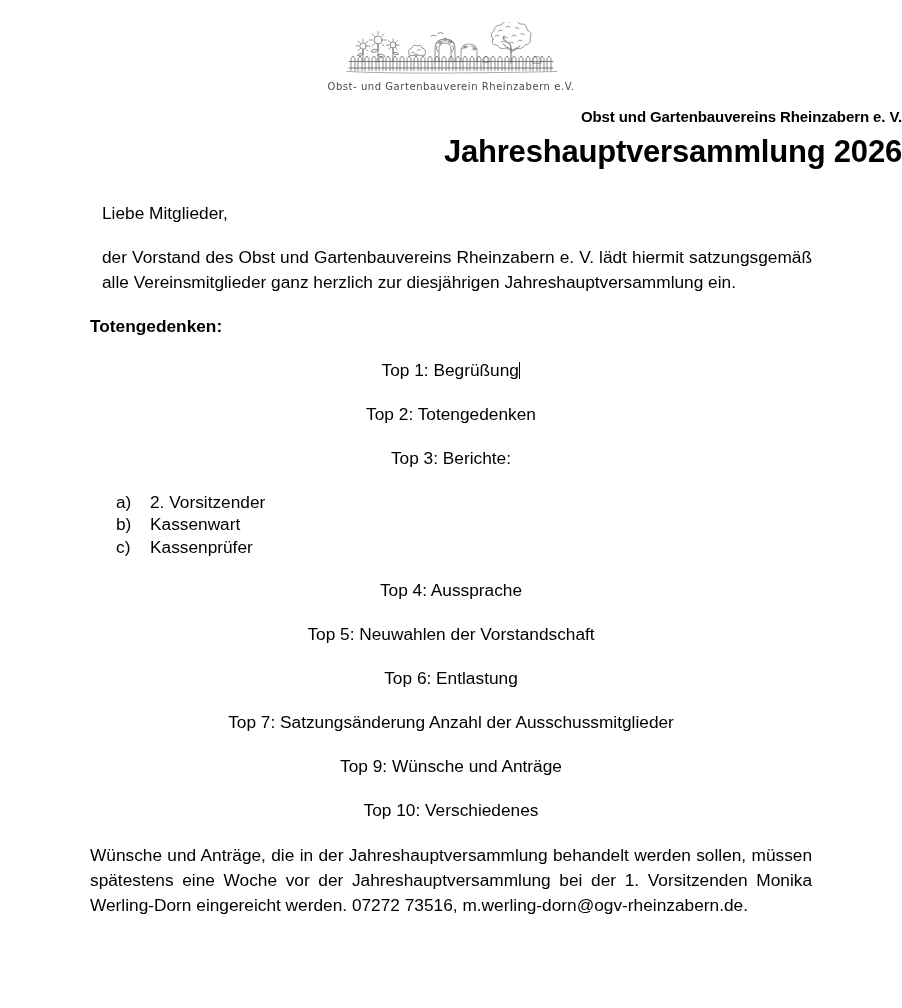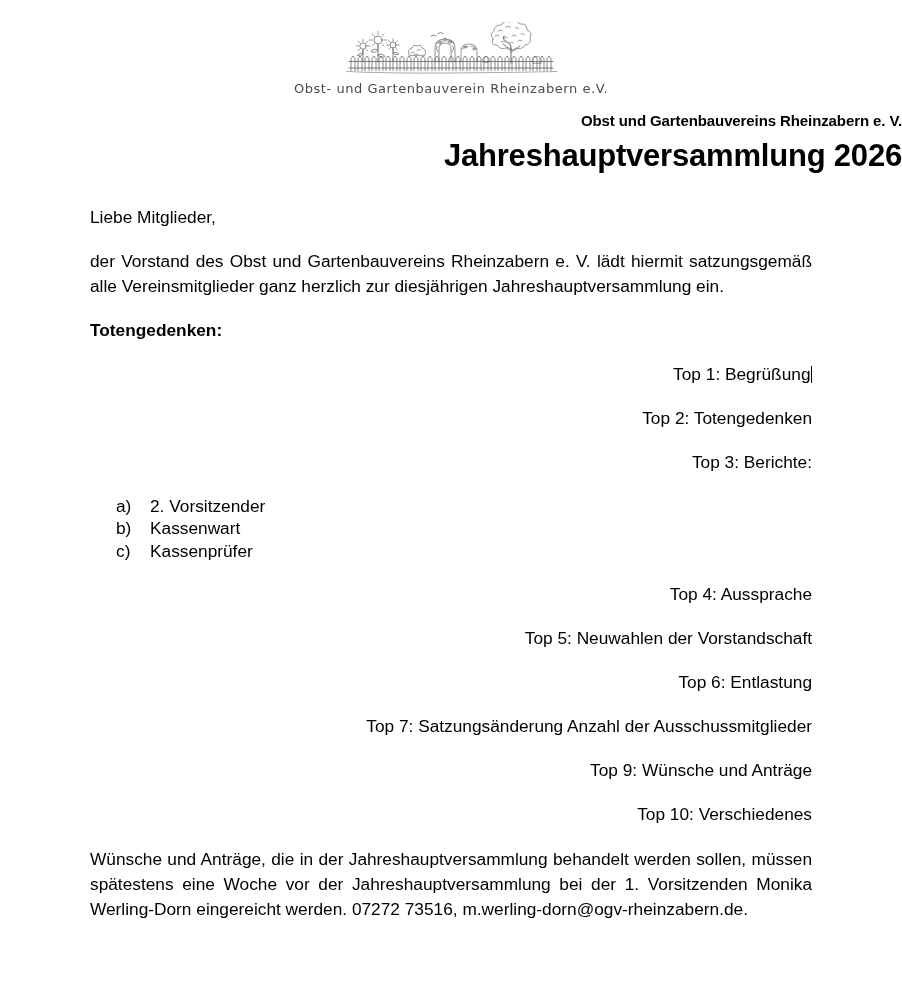--- a/index.html
+++ b/index.html
@@ -35,21 +35,21 @@
     padding-top: 22px;
   }
   .logo-art {
     width: 216px;
     height: 58px;
     display: block;
   }
   .logo-caption {
     margin-top: 1px;
     font-family: "DejaVu Sans", sans-serif;
-    font-size: 13px;
+    font-size: 10px;
     letter-spacing: 0.55px;
     color: #4a4a50;
     white-space: nowrap;
   }
 
   
   .heading-org {
     text-align: right;
     font-size: 15px;
     font-weight: bold;
@@ -67,40 +67,40 @@
   
   .content {
     margin: 0 auto;
     width: 722px;
     padding-top: 31px;
     font-size: 17.3px;
     line-height: 1.45;
   }
 
   p.para {
-    margin: 0 0 19px 0;
+    margin: 0 0 19px 12px;
     text-align: justify;
     text-justify: inter-word;
   }
   p.para.left {
     text-align: left;
   }
 
   .bold {
     font-weight: bold;
   }
 
   .agenda-title {
     font-weight: bold;
     margin: 0 0 19px 0;
   }
 
   p.top-item {
     margin: 0 0 19px 0;
-    text-align: right;
+    text-align: center;
   }
 
   
   .caret {
     display: inline-block;
     width: 1.5px;
     height: 17px;
     background: #000;
     vertical-align: -3px;
     margin-left: 0px;

